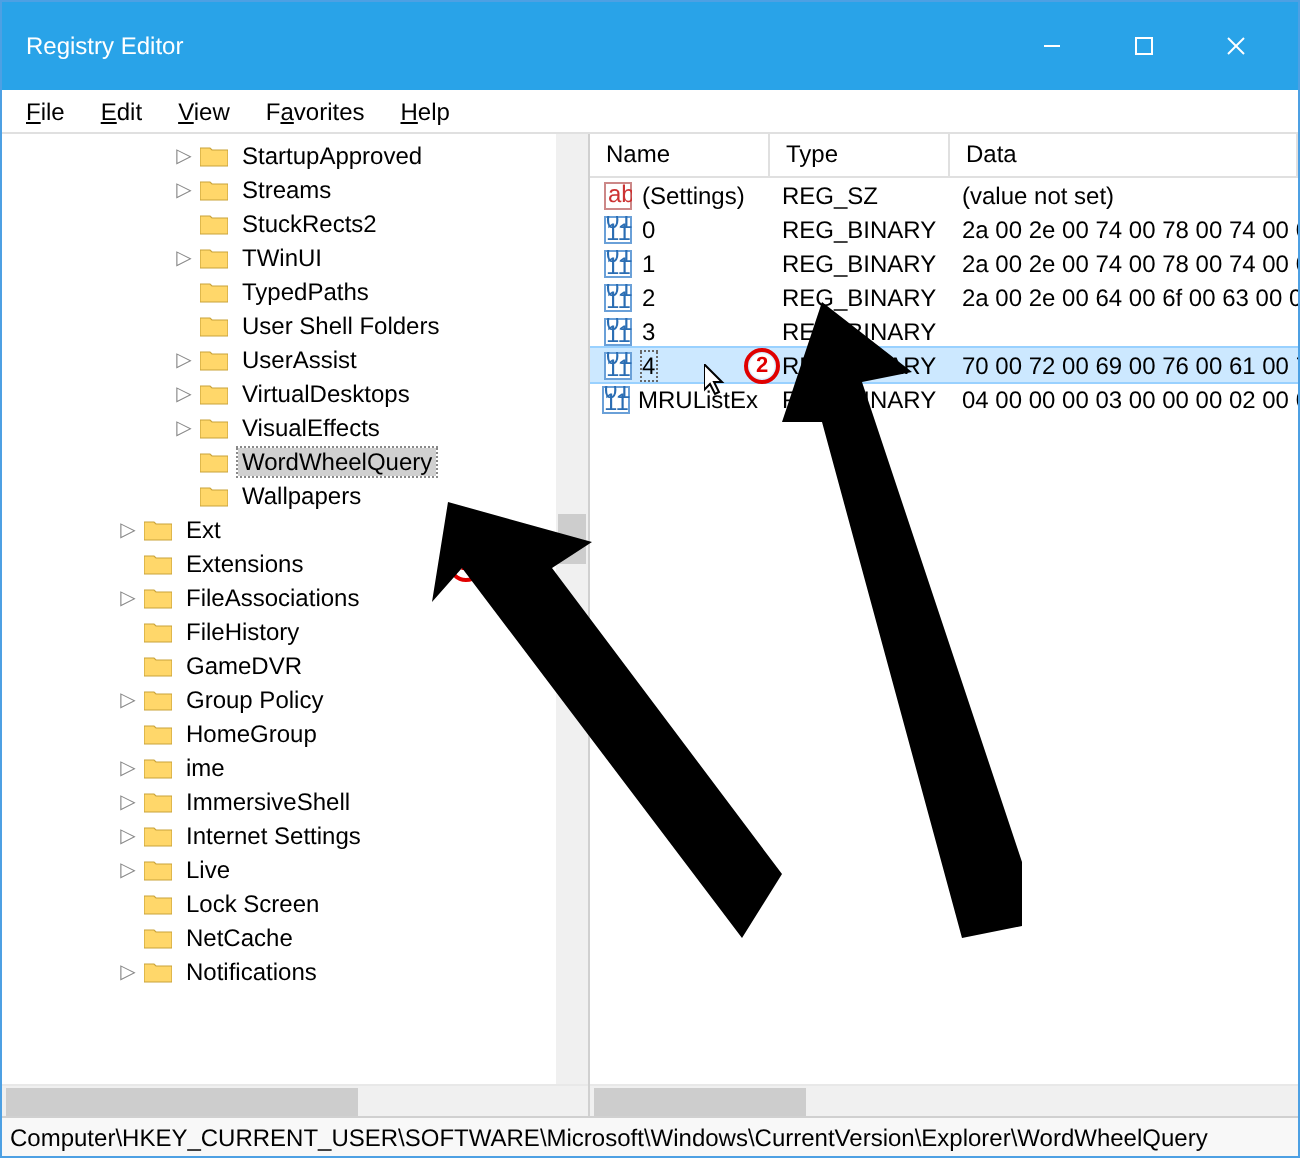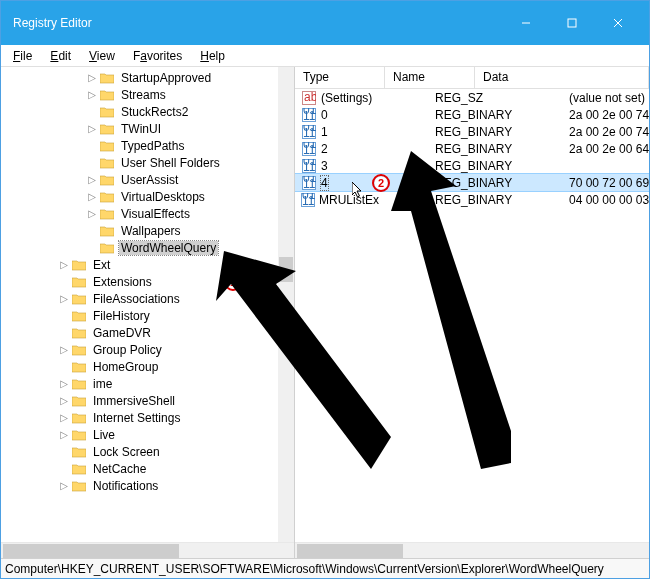--- a/index.html
+++ b/index.html
@@ -23,21 +23,21 @@
 .folder svg { width: 14px; height: 12px; }
 .indent-0 { padding-left: 56px; }
 .indent-0b { padding-left: 84px; }
 .list-pane { flex: 1; overflow: hidden; position: relative; }
 .list-header { display: flex; height: 22px; border-bottom: 1px solid #e0e0e0; background: #fff; }
 .list-header .col { border-right: 1px solid #e0e0e0; padding: 3px 8px; font-size: 12px; }
 .col-name { width: 90px; }
 .col-type { width: 90px; }
 .col-data { flex: 1; }
 .list-body { }
-.value-row { display: flex; height: 17px; align-items: center; white-space: nowrap; gap: 44px; }
+.value-row { display: flex; height: 17px; align-items: center; white-space: nowrap; }
 .value-row .cell { padding: 0 6px; overflow: hidden; text-overflow: clip; }
 .value-row .cell-name { width: 90px; display: flex; align-items: center; gap: 4px; }
 .value-row .cell-type { width: 90px; }
 .value-row .cell-data { flex: 1; }
 .value-row.selected { background: #cce8ff; outline: 1px solid #99d1ff; }
 .value-row.selected .cell-name .vname { outline: 1px dotted #666; }
 .vicon { width: 16px; height: 16px; display: inline-flex; align-items: center; justify-content: center; }
 .vicon svg { width: 14px; height: 14px; }
 .statusbar { height: 20px; border-top: 1px solid #d0d0d0; display: flex; align-items: center; padding: 0 4px; font-size: 11px; background: #f8f8f8; }
 .hscroll-fake { height: 16px; border-top: 1px solid #e8e8e8; background: #f0f0f0; position: absolute; bottom: 0; left: 0; right: 0; display: flex; align-items: center; }
@@ -167,37 +167,37 @@
           </div>
           <div class="tree-row indent-0b">
             <span class="twisty ">▷</span>
             <span class="folder">
               <svg viewBox="0 0 14 12">
                 <path d="M0 2 L0 11 L14 11 L14 3 L6 3 L5 2 Z" fill="#ffd76a" stroke="#caa33a" stroke-width="0.6"></path>
               </svg>
             </span>
             <span class="label">VisualEffects</span>
           </div>
+          <div class="tree-row indent-0b selected">
+            <span class="twisty "></span>
+            <span class="folder">
+              <svg viewBox="0 0 14 12">
+                <path d="M0 2 L0 11 L14 11 L14 3 L6 3 L5 2 Z" fill="#ffd76a" stroke="#caa33a" stroke-width="0.6"></path>
+              </svg>
+            </span>
+            <span class="label">WordWheelQuery</span>
+          </div>
           <div class="tree-row indent-0b">
             <span class="twisty "></span>
             <span class="folder">
               <svg viewBox="0 0 14 12">
                 <path d="M0 2 L0 11 L14 11 L14 3 L6 3 L5 2 Z" fill="#ffd76a" stroke="#caa33a" stroke-width="0.6"></path>
               </svg>
             </span>
             <span class="label">Wallpapers</span>
-          </div>
-          <div class="tree-row indent-0b selected">
-            <span class="twisty "></span>
-            <span class="folder">
-              <svg viewBox="0 0 14 12">
-                <path d="M0 2 L0 11 L14 11 L14 3 L6 3 L5 2 Z" fill="#ffd76a" stroke="#caa33a" stroke-width="0.6"></path>
-              </svg>
-            </span>
-            <span class="label">WordWheelQuery</span>
           </div>
           <div class="tree-row indent-0">
             <span class="twisty ">▷</span>
             <span class="folder">
               <svg viewBox="0 0 14 12">
                 <path d="M0 2 L0 11 L14 11 L14 3 L6 3 L5 2 Z" fill="#ffd76a" stroke="#caa33a" stroke-width="0.6"></path>
               </svg>
             </span>
             <span class="label">Ext</span>
           </div>
@@ -323,22 +323,22 @@
     <div class="vscroll-stub">
         <div class="thumb"></div>
       </div>
     <div class="hscroll-fake">
         <div class="thumb"></div>
       </div>
   </div>
 
   <div class="list-pane">
     <div class="list-header">
+      <div class="col col-name">Name</div>
       <div class="col col-type">Type</div>
-      <div class="col col-name">Name</div>
       <div class="col col-data">Data</div>
     </div>
     <div class="list-body" id="list-container">
         <div class="value-row">
           <div class="cell cell-name">
             <span class="vicon">
               <svg viewBox="0 0 14 14">
                 <rect x="0.5" y="0.5" width="13" height="13" fill="#fff" stroke="#c88"></rect>
                 <text x="2" y="10" font-size="7" fill="#c33" font-family="Courier New">ab</text>
               </svg>

